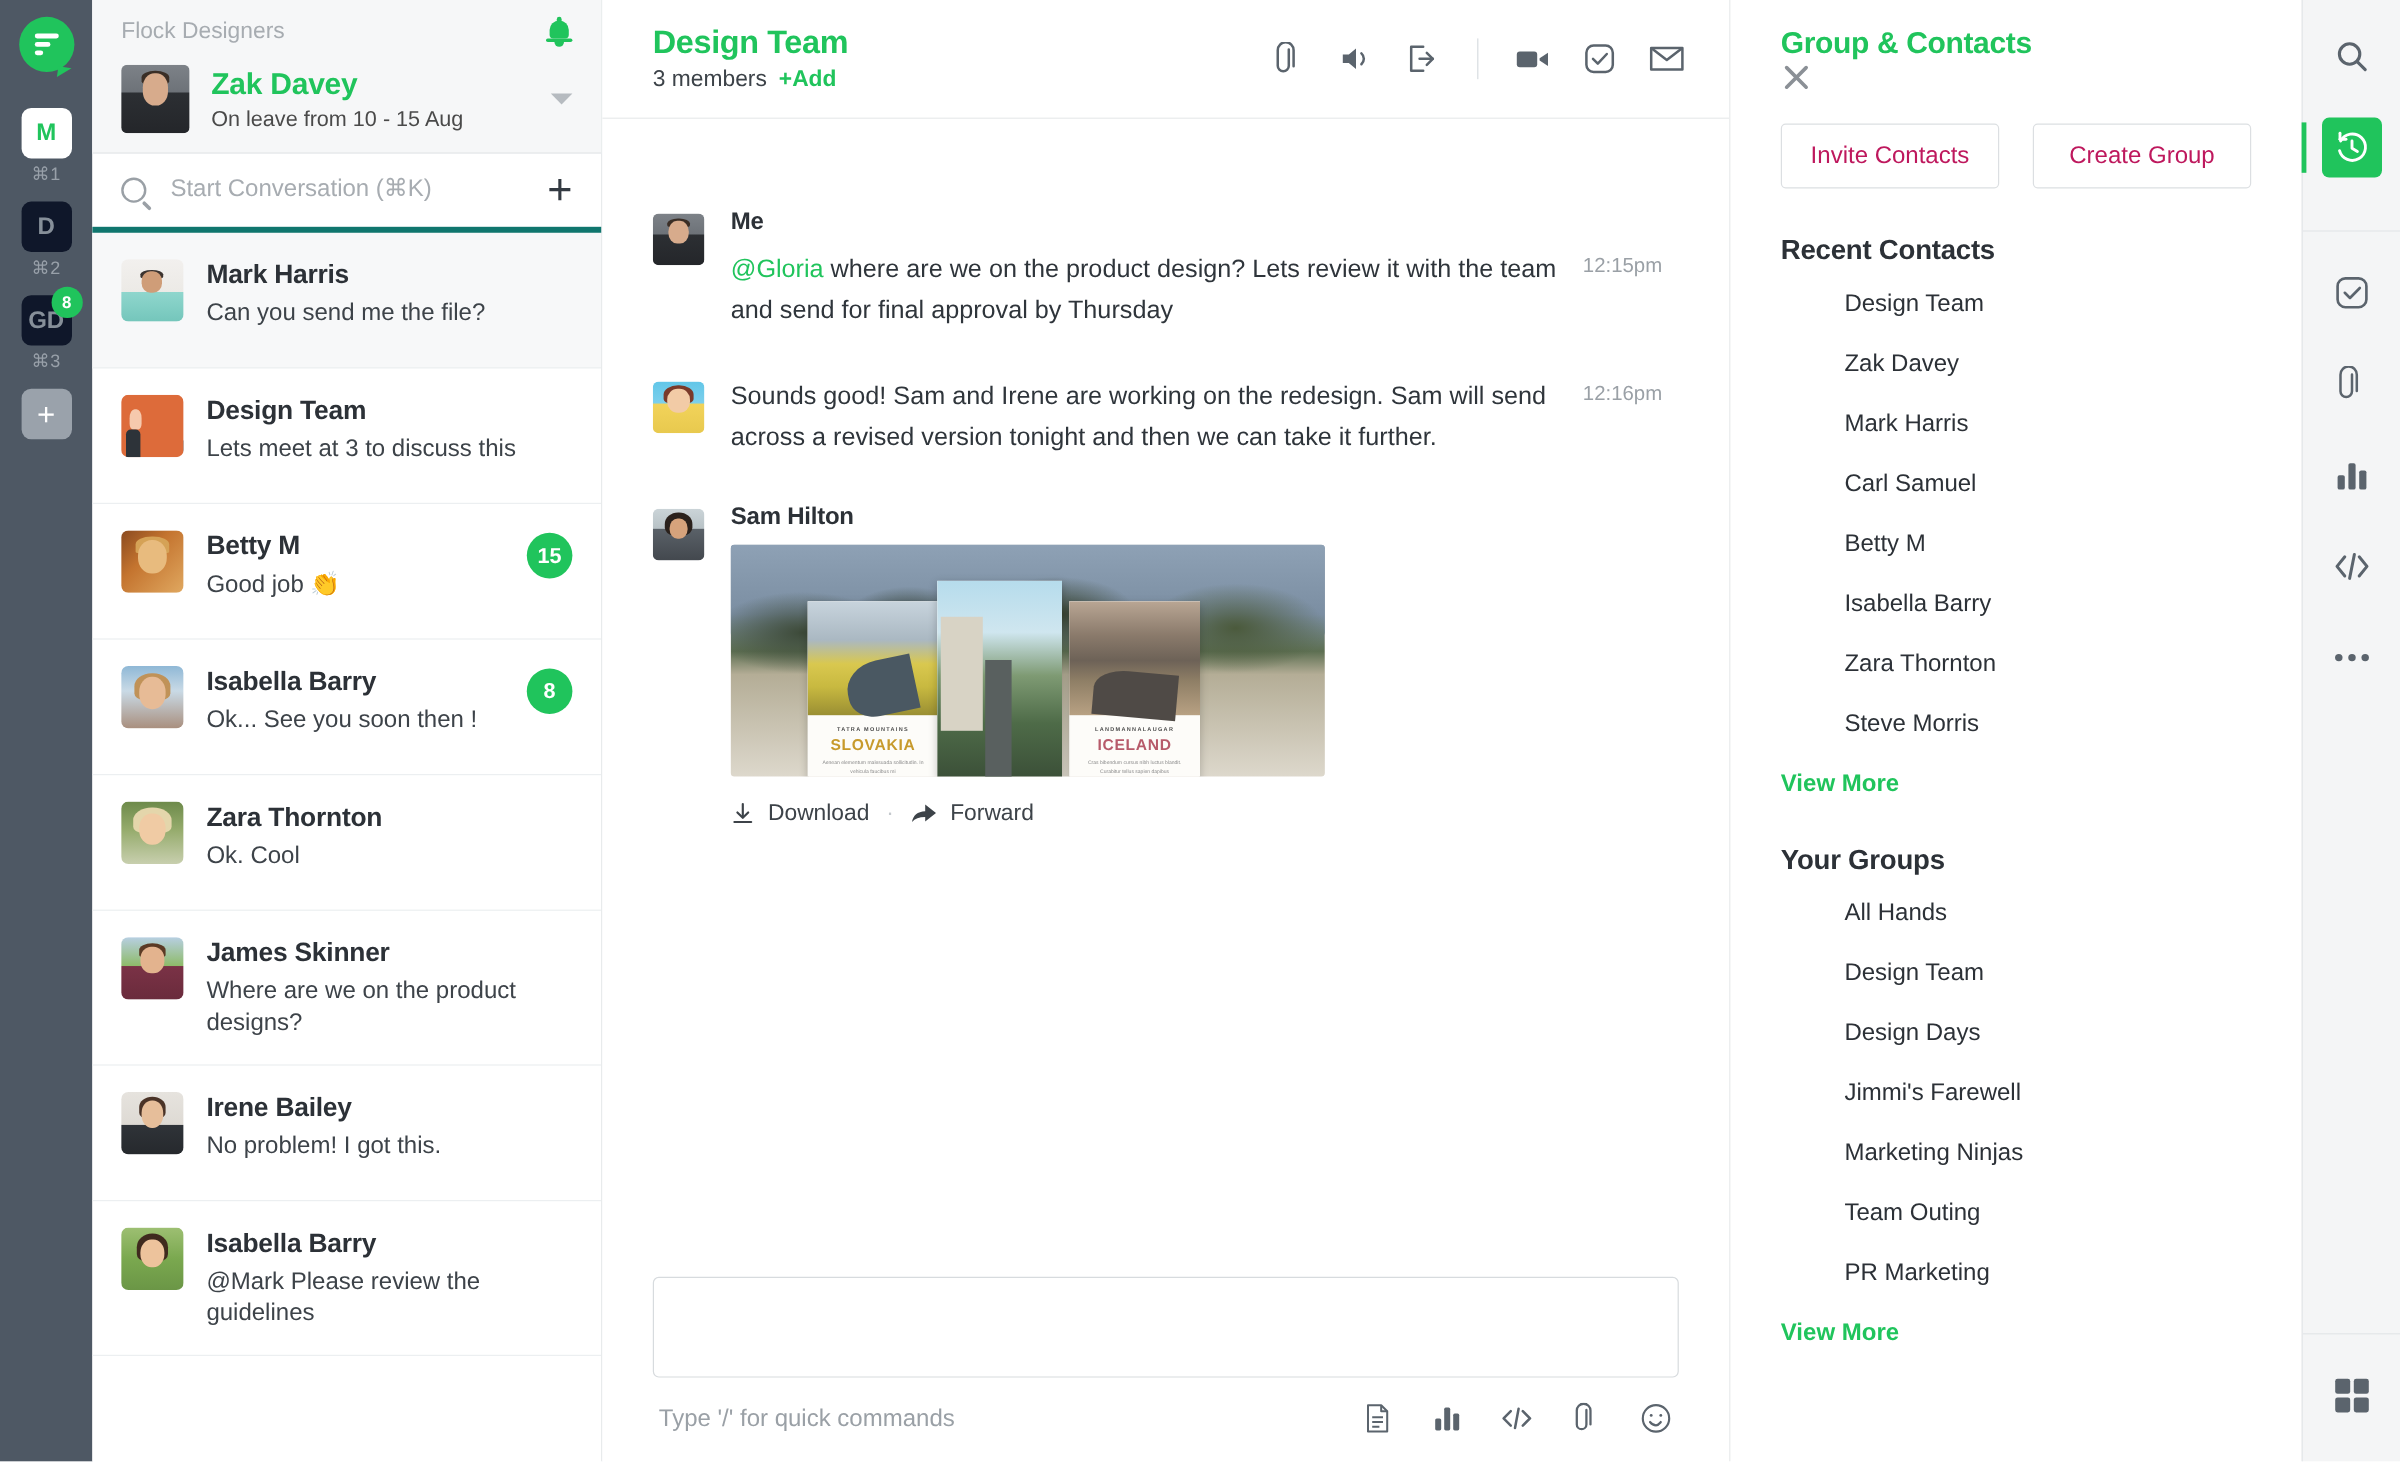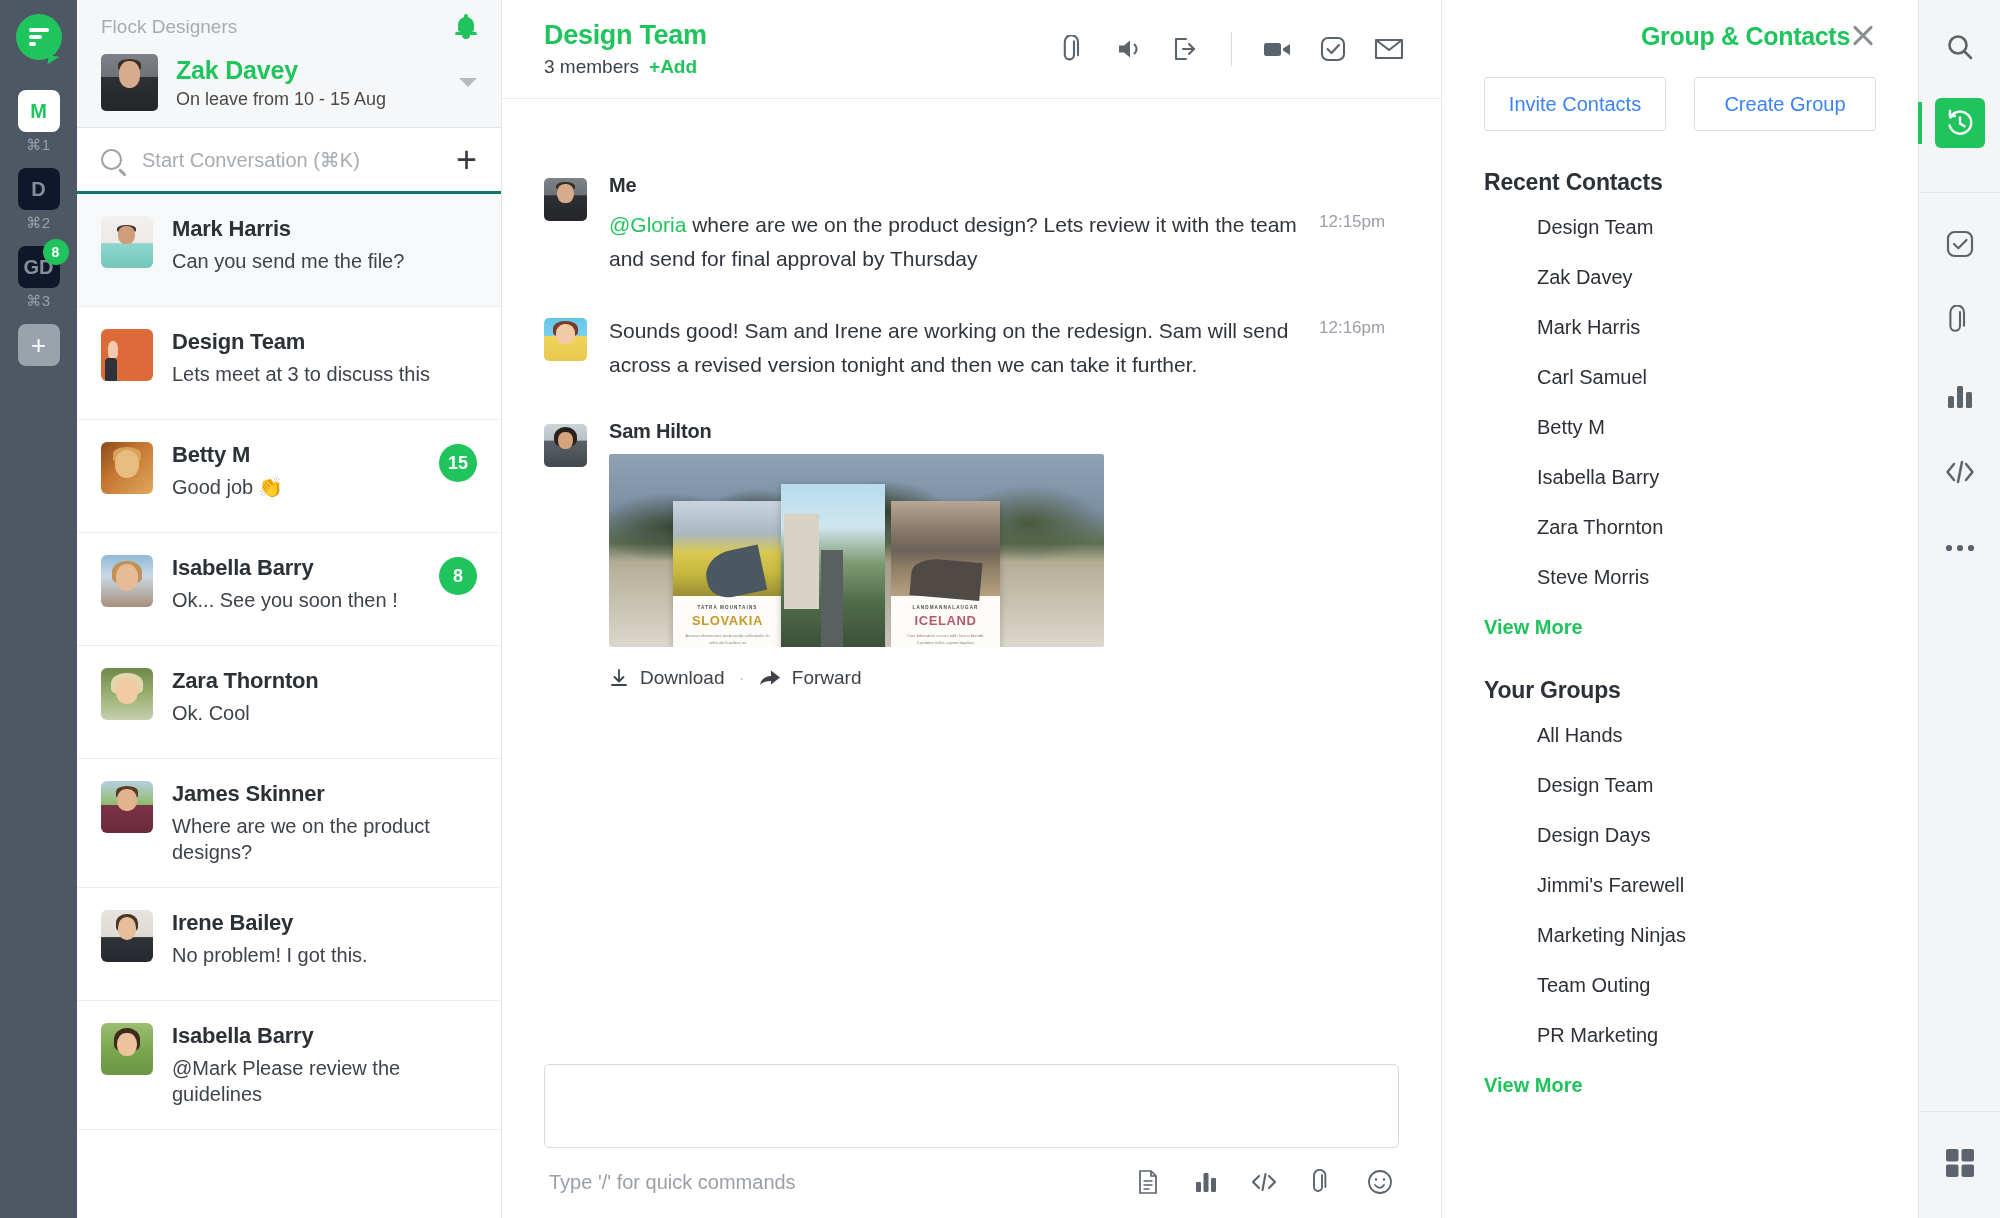--- a/index.html
+++ b/index.html
@@ -93,23 +93,23 @@
   .bell .b-clap { position:absolute; left:7px; bottom:1px; width:8px; height:5px; background:#20c45c; border-radius:0 0 4px 4px; }
 
   .sb-user { display:flex; align-items:center; margin-top:14px; }
   .sb-user-av { width:57px; height:57px; border-radius:5px; overflow:hidden; flex:0 0 57px; }
   .sb-user-txt { margin-left:18px; flex:1; }
   .sb-user-name { color:#20c45c; font-size:25px; font-weight:bold; letter-spacing:-0.2px; }
   .sb-user-status { color:#4a4a4a; font-size:18px; margin-top:4px; }
   .caret { width:0;height:0;border-left:9px solid transparent;border-right:9px solid transparent;border-top:9px solid #b6bbc0; }
 
   .sb-search {
-    display:flex; align-items:center;
+    display:flex; align-items:flex-end;
     padding: 20px 24px;
-    border-bottom: 3px solid #0f766e;
+    border-bottom: 5px solid #0f766e;
     height: 66px;
   }
   .mag { width:21px;height:21px;border:2.5px solid #9aa0a6;border-radius:50%; position:relative; flex:0 0 21px;}
   .mag::after{content:"";position:absolute;right:-7px;bottom:-5px;width:9px;height:2.5px;background:#9aa0a6;border-radius:2px;transform:rotate(45deg);}
   .sb-search-ph { flex:1; margin-left:20px; color:#a7acb1; font-size:20px; }
   .plus-btn { color:#333a42; font-size:36px; font-weight:300; line-height:0.6; cursor:pointer; }
 
   .conv-list { flex:1; overflow:hidden; }
   .conv {
     display:flex; align-items:flex-start;
@@ -203,29 +203,29 @@
   .composer-icons { display:flex; align-items:center; gap:30px; }
   .cicon { cursor:pointer; display:flex; align-items:center; justify-content:center; width:28px;height:28px;}
 
   
   .rpanel {
     width: 477px; flex:0 0 477px;
     border-left:1px solid #e8eaec;
     padding: 22px 42px 0 42px;
     background:#fff; overflow:hidden;
   }
-  .rp-head { display:flex; align-items:flex-start; justify-content:flex-end; }
+  .rp-head { display:flex; align-items:flex-start; justify-content:space-between;flex-direction:column; }
   .rp-title { color:#20c45c; font-size:25px; font-weight:bold; letter-spacing:-0.3px; }
   .x-btn { width:26px;height:26px;position:relative;cursor:pointer;}
   .x-btn::before,.x-btn::after{content:"";position:absolute;left:0;top:12px;width:26px;height:3px;background:#8b9096;border-radius:2px;}
   .x-btn::before{transform:rotate(45deg);} .x-btn::after{transform:rotate(-45deg);}
   .rp-buttons { display:flex; gap:28px; margin-top:26px; }
   .rp-btn {
     flex:1; height:54px; border:1px solid #dcdfe2; border-radius:4px; background:#fff;
-    color:#3b82f6; font-size:20px; font-family:inherit; cursor:pointer;
+    color:#be185d; font-size:20px; font-family:inherit; cursor:pointer;
   }
   .rp-section { font-size:23px; font-weight:bold; color:#2c3137; margin-top:38px; margin-bottom:6px; letter-spacing:-0.2px;}
   .rp-item { display:flex; align-items:center; height:50px; cursor:pointer; }
   .rp-av { width:33px;height:33px;border-radius:5px;overflow:hidden;flex:0 0 33px; }
   .rp-label { margin-left:20px; font-size:20px; color:#2c3137; }
   .rp-more { color:#20c45c; font-size:20px; font-weight:bold; margin-top:14px; cursor:pointer; }
 
   
   .app-rail {
     width:82px; flex:0 0 82px;

